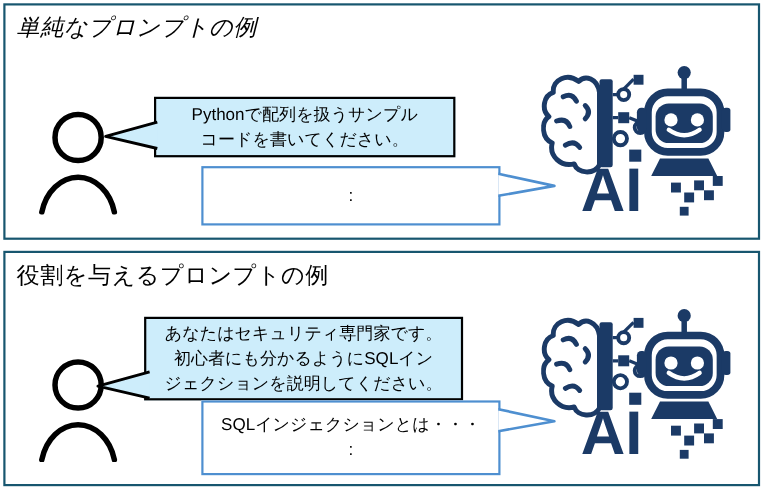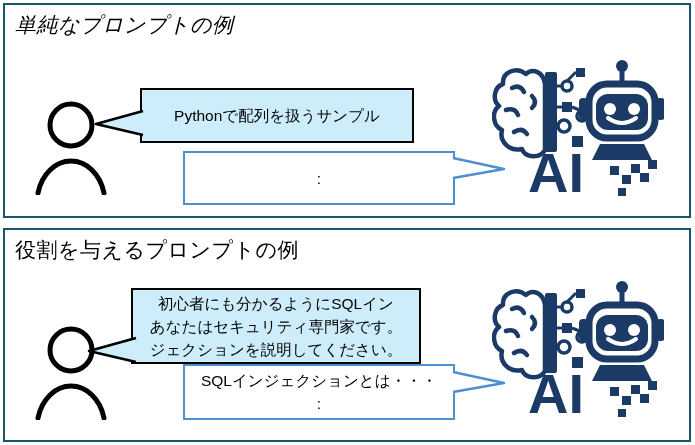--- a/index.html
+++ b/index.html
@@ -37,20 +37,21 @@
   <div class="panel-title">単純なプロンプトの例</div>
 </div>
 
 <svg class="person-icon p1-person" style="left:35px;top:97px;position:absolute;" width="72" height="98" viewBox="0 0 72 98">
   <path d="M3,96 a34,42 0 0 1 66,0" fill="none" stroke="#000" stroke-width="5" stroke-linecap="round"></path>
   <circle cx="36" cy="28" r="21" fill="#fff" stroke="#000" stroke-width="5"></circle>
 </svg>
 
 <div class="bubble prompt-bubble" style="left:140px;top:88px;width:274px;height:55px;position:absolute;">
   <div class="line">Pythonで配列を扱うサンプル</div>
+  <div class="line">コードを書いてください。</div>
 </div>
 <svg class="tail" style="left:93px;top:105px;position:absolute;" width="52" height="34" viewBox="0 0 52 34">
   <path d="M50,6 L3,19 L50,30" fill="#CDEDFB" stroke="#000" stroke-width="2.6" stroke-linejoin="round"></path>
 </svg>
 
 <div class="bubble response-bubble" style="left:183px;top:151px;width:272px;height:54px;position:absolute;">
   <div class="line">:</div>
 </div>
 <svg class="tail" style="left:451px;top:153px;position:absolute;" width="56" height="30" viewBox="0 0 56 30">
   <path d="M2,5 L53,16 L2,25" fill="#ffffff" stroke="#4E8FD0" stroke-width="2.4" stroke-linejoin="round"></path>
@@ -106,29 +107,29 @@
 <div class="panel p2">
   <div class="panel-title">役割を与えるプロンプトの例</div>
 </div>
 
 <svg style="left:35px;top:322px;position:absolute;" width="72" height="98" viewBox="0 0 72 98">
   <path d="M3,96 a34,42 0 0 1 66,0" fill="none" stroke="#000" stroke-width="5" stroke-linecap="round"></path>
   <circle cx="36" cy="28" r="21" fill="#fff" stroke="#000" stroke-width="5"></circle>
 </svg>
 
 <div class="bubble prompt-bubble" style="left:131px;top:288px;width:290px;height:76px;position:absolute;">
+  <div class="line">あなたはセキュリティ専門家です。</div>
   <div class="line">初心者にも分かるようにSQLイン</div>
-  <div class="line">あなたはセキュリティ専門家です。</div>
   <div class="line">ジェクションを説明してください。</div>
 </div>
 <svg style="left:86px;top:332px;position:absolute;" width="52" height="34" viewBox="0 0 52 34">
   <path d="M50,6 L3,19 L50,30" fill="#CDEDFB" stroke="#000" stroke-width="2.6" stroke-linejoin="round"></path>
 </svg>
 
-<div class="bubble response-bubble" style="left:183px;top:364px;width:272px;height:56px;position:absolute;justify-content:center;">
+<div class="bubble response-bubble" style="left:183px;top:364px;width:272px;height:68px;position:absolute;justify-content:center;">
   <div class="line">SQLインジェクションとは・・・</div>
   <div class="line">:</div>
 </div>
 <svg style="left:451px;top:367px;position:absolute;" width="56" height="30" viewBox="0 0 56 30">
   <path d="M2,5 L53,16 L2,25" fill="#ffffff" stroke="#4E8FD0" stroke-width="2.4" stroke-linejoin="round"></path>
 </svg>
 
 <svg class="ai-icon" style="left:492px;top:279px;position:absolute;" width="172" height="140" viewBox="0 0 172 140">
   <g stroke="#1B3A66" fill="none" stroke-width="4.5" stroke-linecap="round" stroke-linejoin="round">
     <path d="M34,16 C24,8 10,14 11,26 C2,29 0,42 7,48 C-1,54 1,68 10,72 C7,84 18,94 30,91 C33,100 48,101 53,92 L53,26 C51,13 40,10 34,16 Z"></path>

